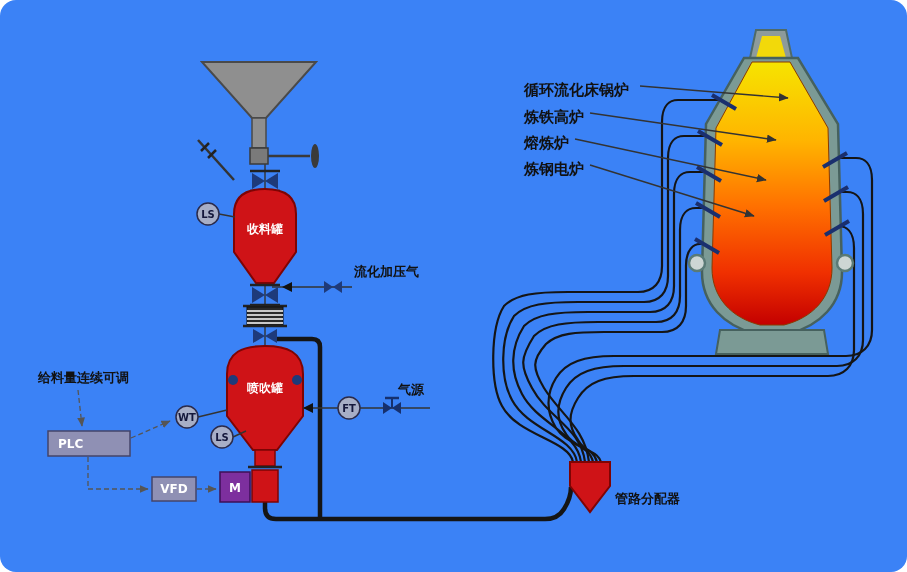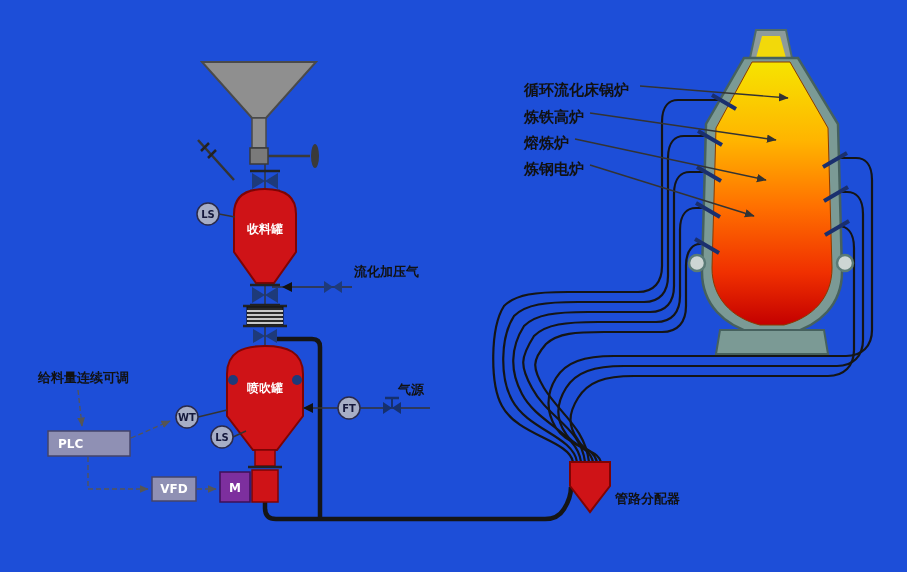--- a/index.html
+++ b/index.html
@@ -1,16 +1,16 @@
 <!DOCTYPE html>
 <html><head>
 <meta charset="utf-8">
 <style>
   html,body{margin:0;padding:0;background:#ffffff;}
-  .canvas{width:907px;height:572px;position:relative;background:#1d4ed8;overflow:hidden;}
+  .canvas{width:907px;height:572px;position:relative;background:#3b82f6;overflow:hidden;border-radius:16px;}
   svg{display:block;}
   text{font-family:"DejaVu Sans","Liberation Sans",sans-serif;}
   .lbl-cn{font-size:13px;font-weight:bold;fill:#111;}
   .lbl-big{font-size:15px;font-weight:bold;fill:#111;}
   .lbl-white{font-size:12px;font-weight:bold;fill:#fff;}
   .lbl-inst{font-size:10px;font-weight:bold;fill:#15183c;}
   .lbl-box{font-size:12px;font-weight:bold;fill:#fff;}
   .pipe{fill:none;stroke:#151515;stroke-width:2.2;}
   .pipe-main{fill:none;stroke:#151515;stroke-width:4.5;}
   .thin{stroke:#333;stroke-width:1.4;fill:none;}

